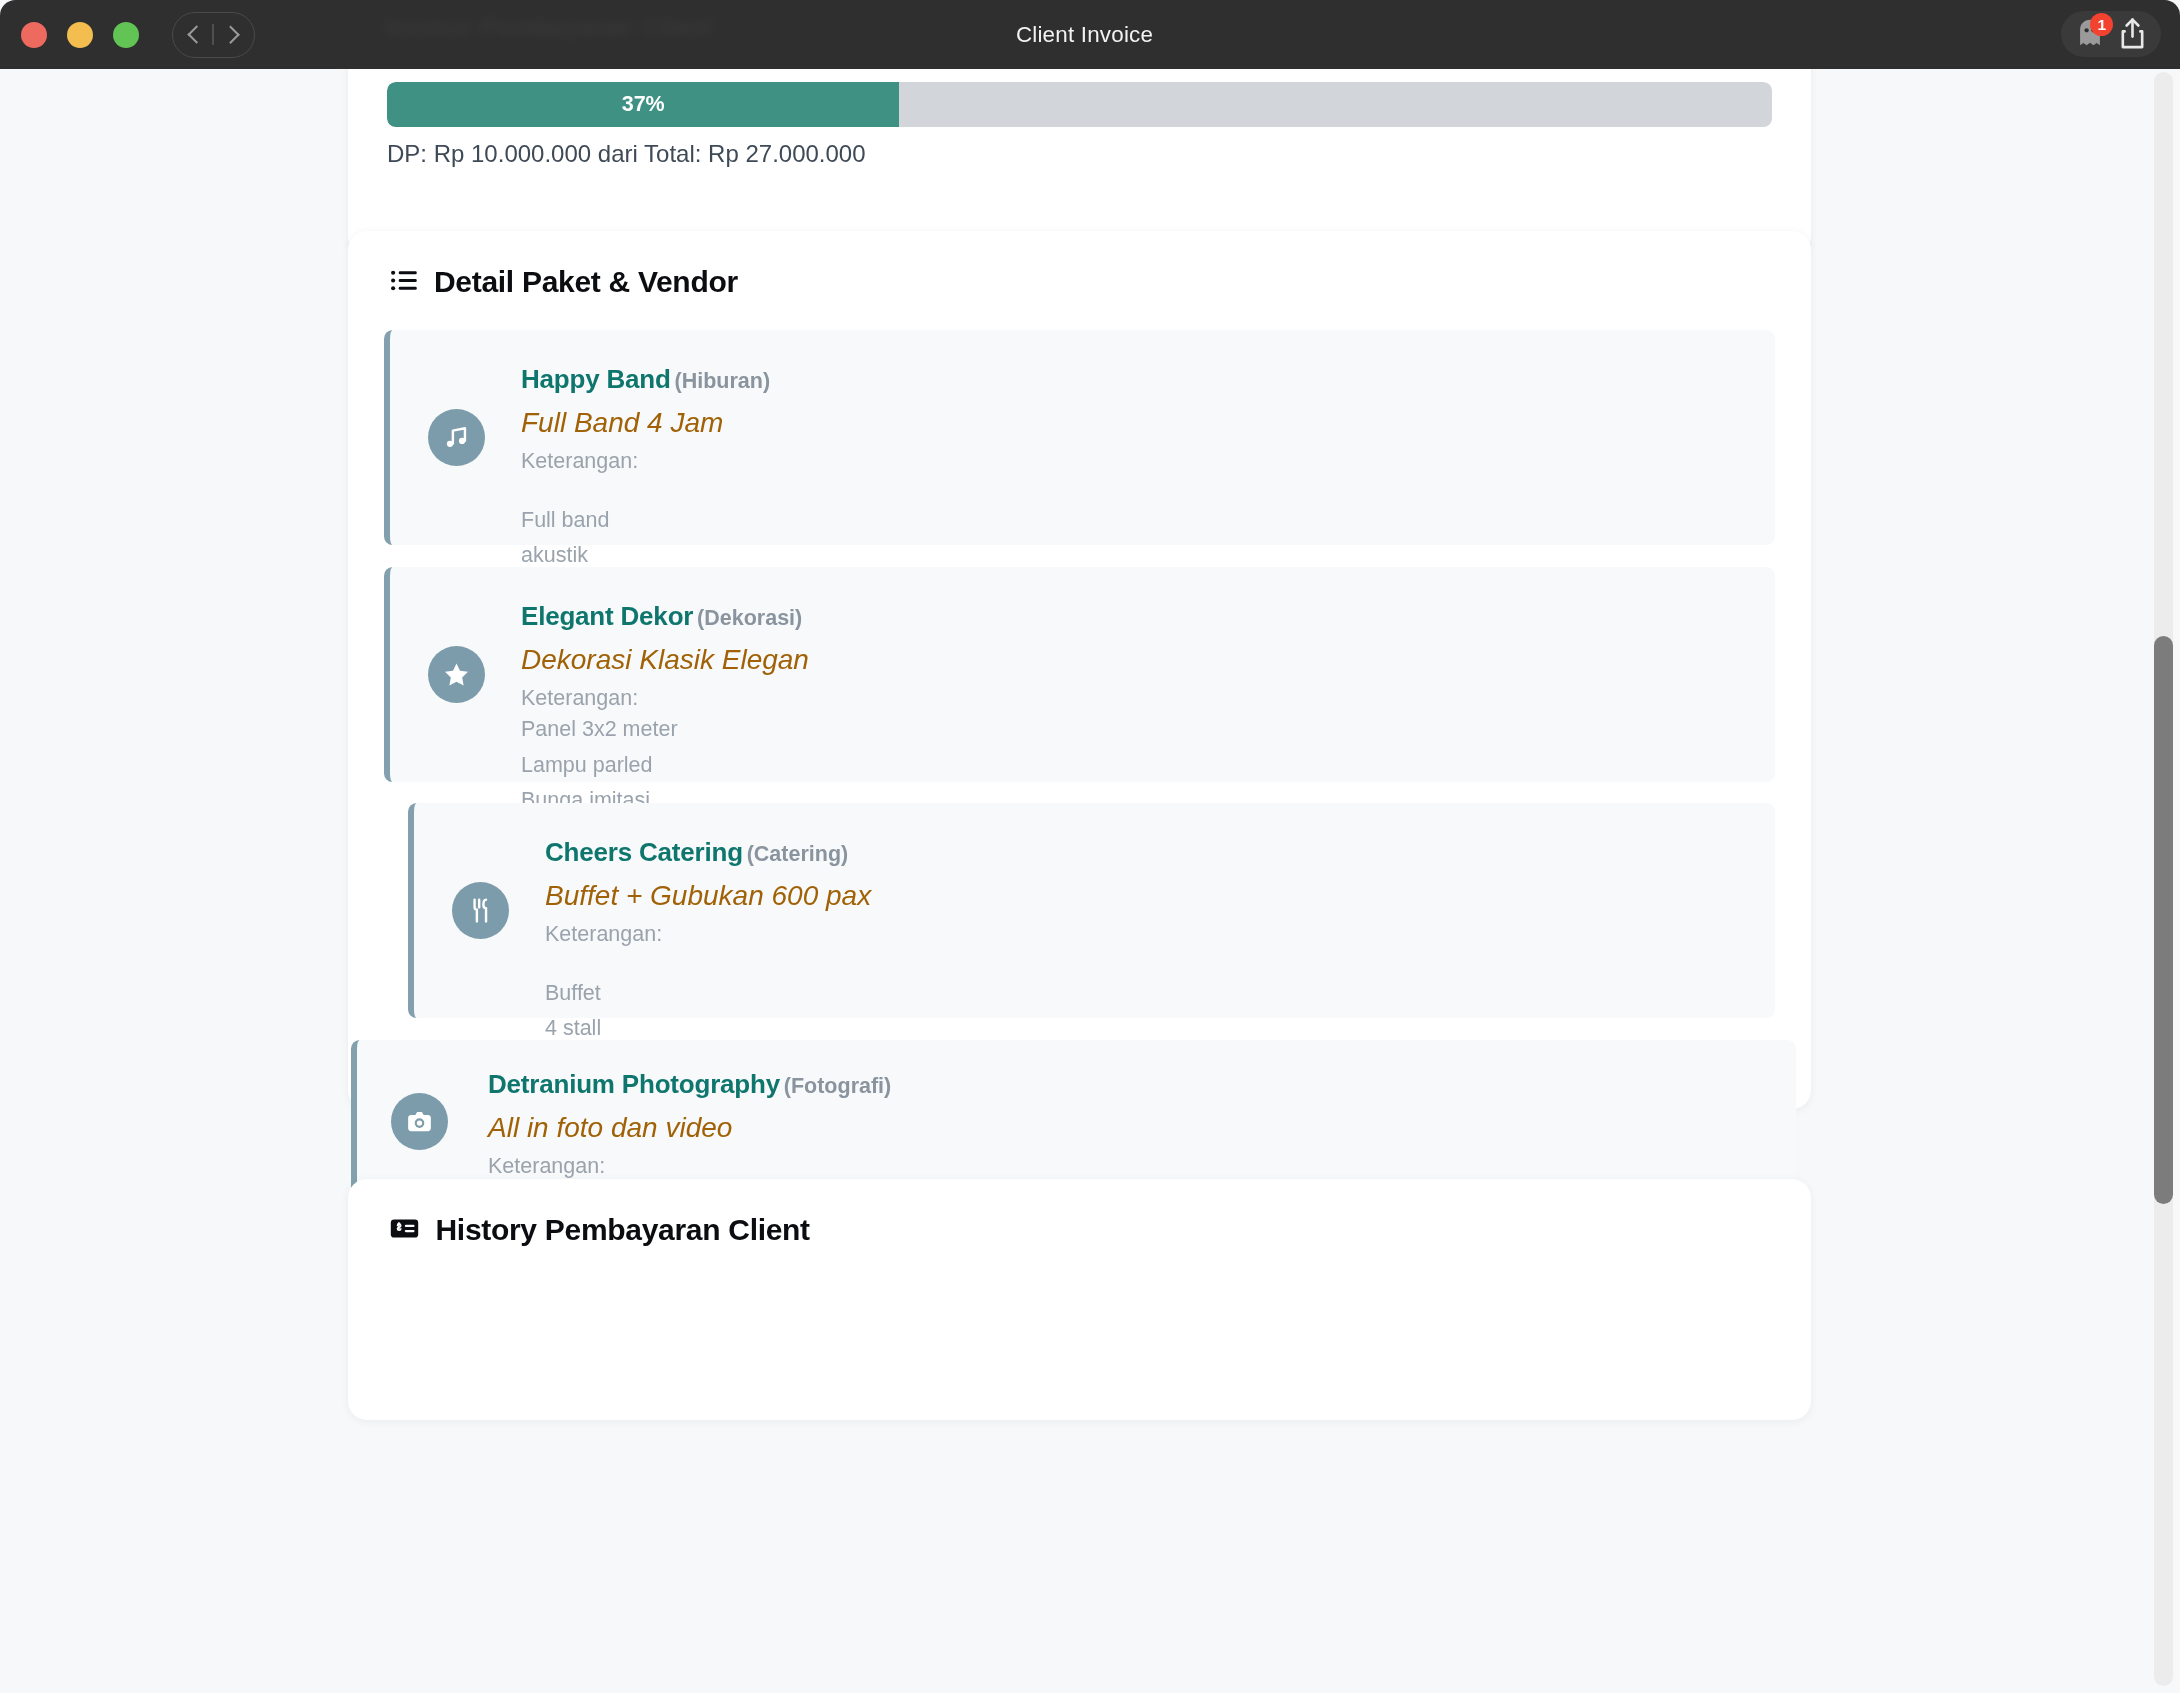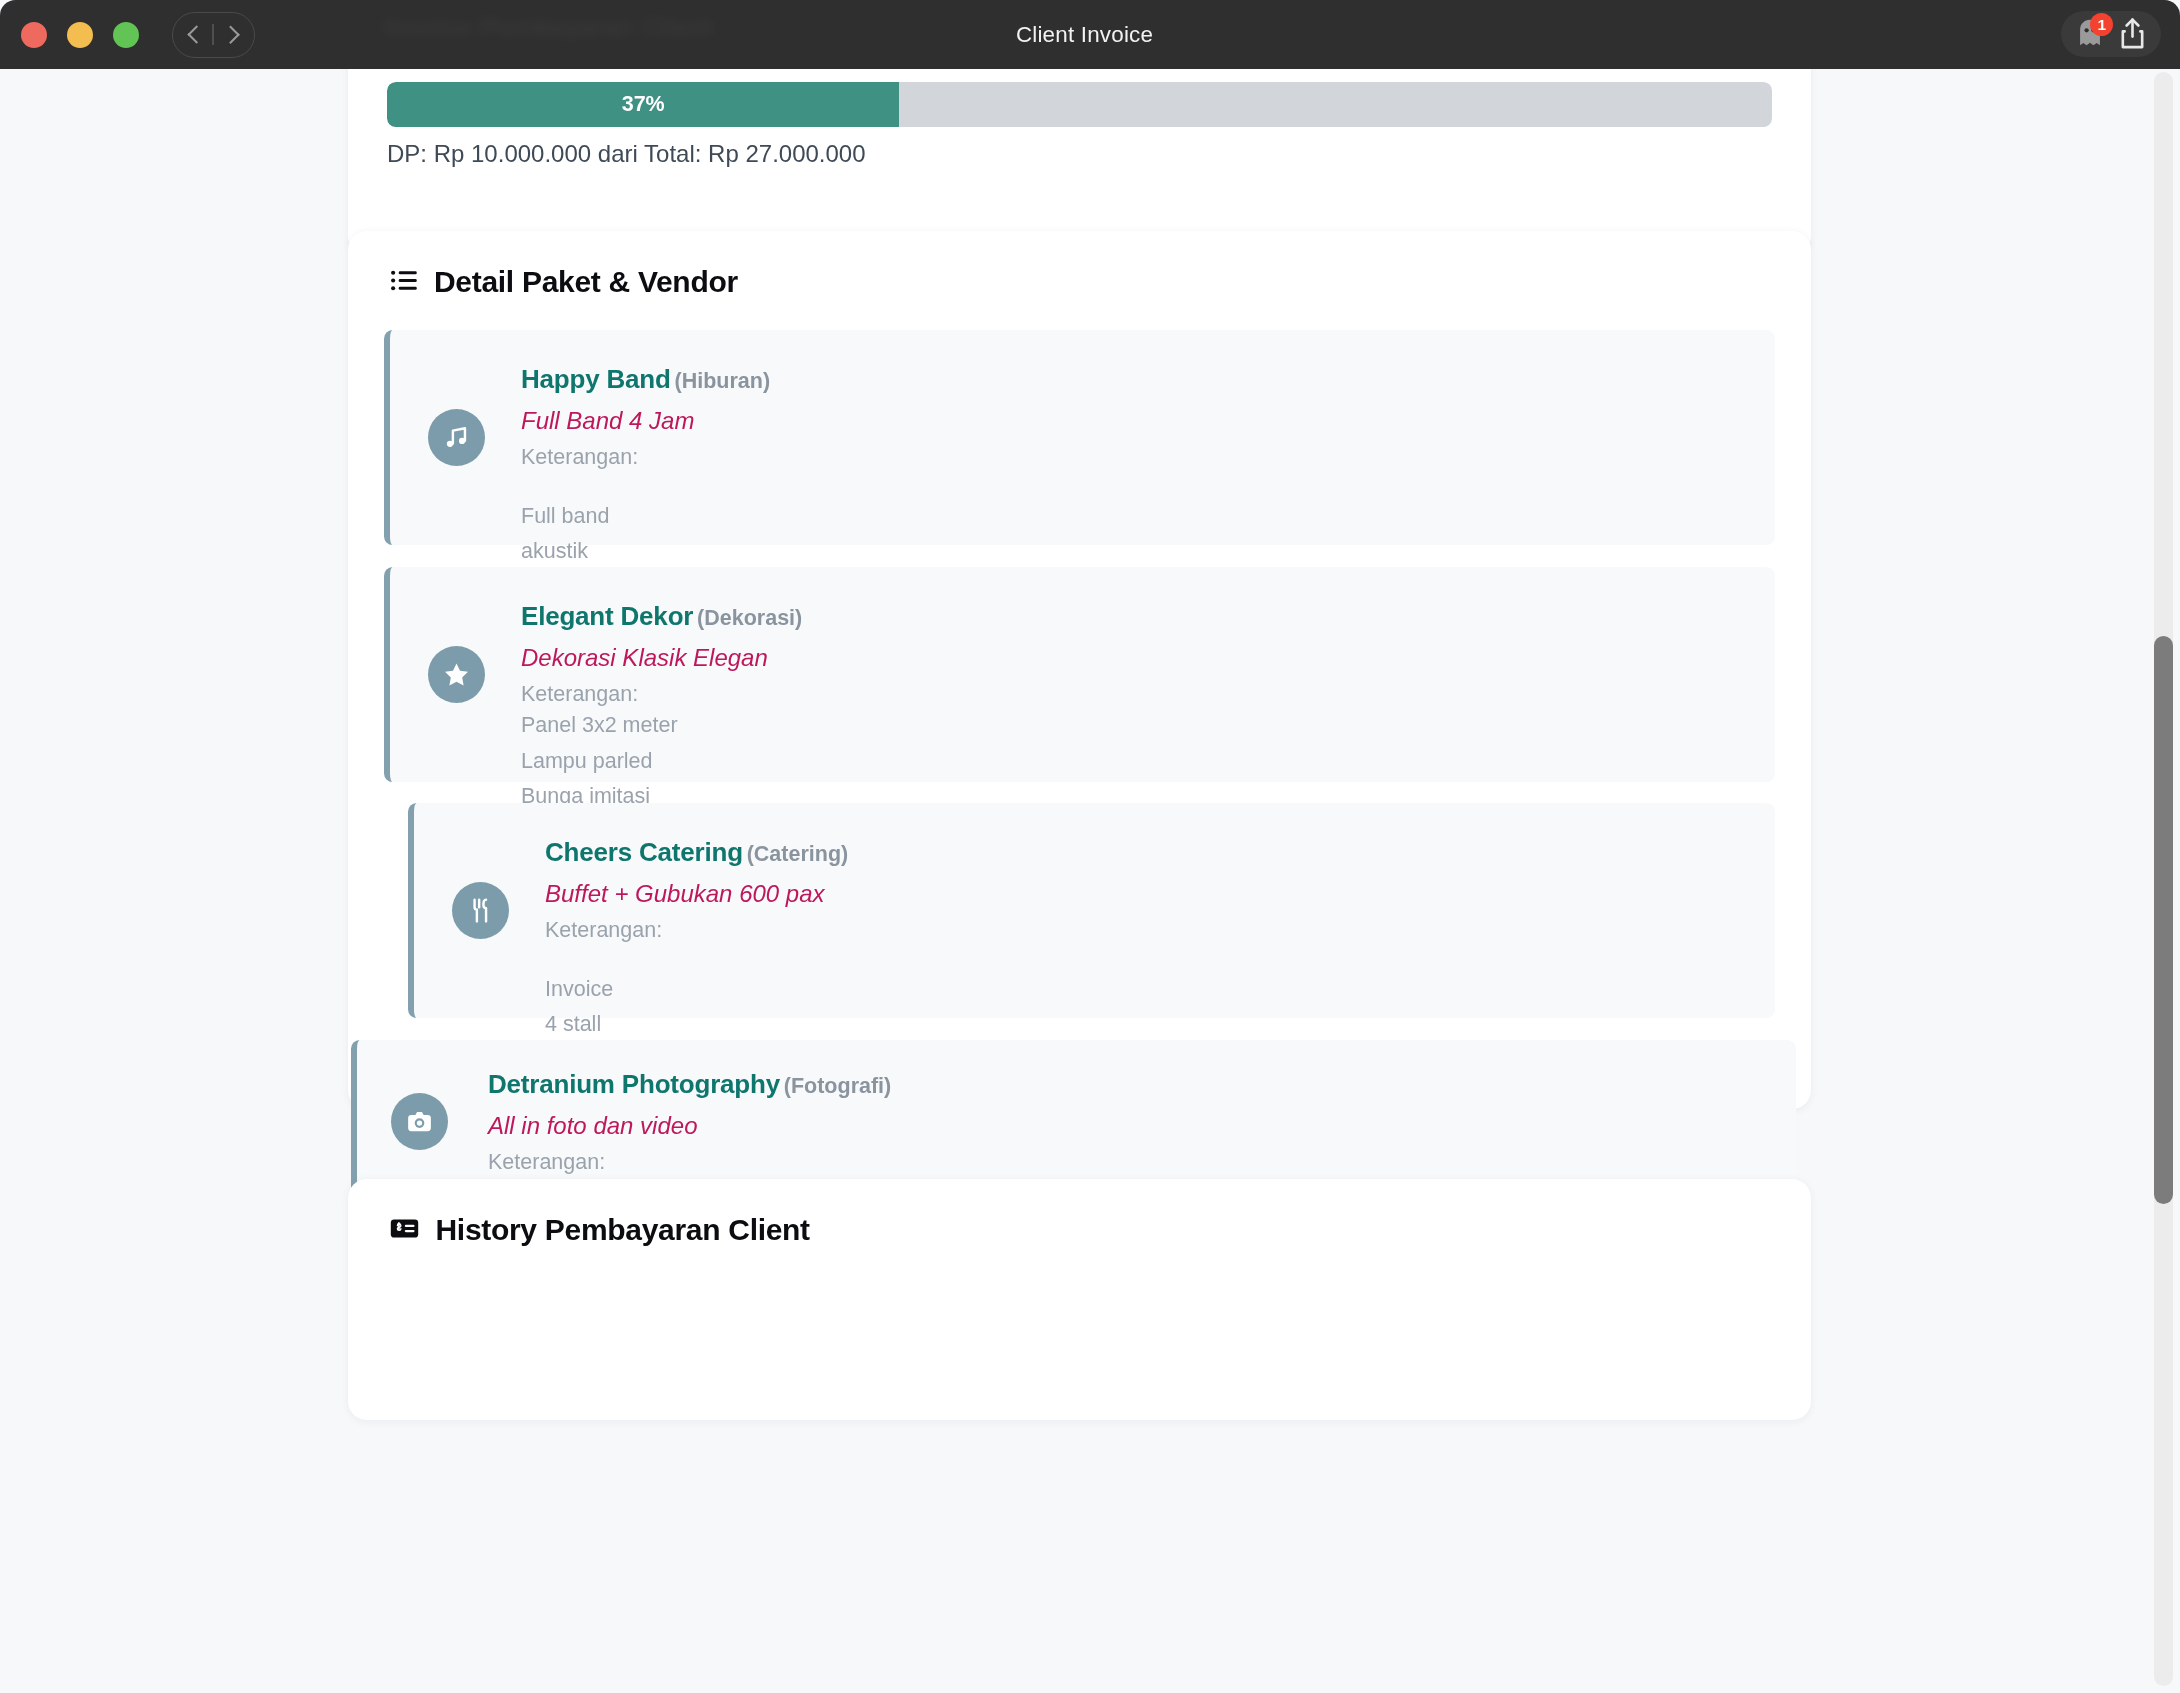--- a/index.html
+++ b/index.html
@@ -112,21 +112,21 @@
   .vendor-item.wide { margin-left: -33px; margin-right: -20.6px; }
 
   .v-icon {
     position: absolute; width: 57px; height: 57px; border-radius: 50%;
     background: #7C9CAB; display: flex; align-items: center; justify-content: center;
     left: 38px;
   }
   .v-body { padding: 34px 34px 34px 131px; }
   .v-title { font-size: 26px; font-weight: 700; color: #0f766e; letter-spacing: -0.2px; }
   .v-cat { font-size: 21.5px; font-weight: 700; color: #8A949F; }
-  .v-sub { font-size: 24px; font-style: italic; color: #be185d; margin-top: 12px; }
+  .v-sub { font-size: 28px; font-style: italic; color: #a16207; margin-top: 12px; }
   .v-ketlabel { font-size: 21.5px; color: #9AA3AD; margin-top: 10.3px; }
   .v-ketlines { font-size: 21.5px; color: #9AA3AD; line-height: 1.63; margin-top: 1.7px; }
   .v-ketlines .blank { display: block; height: 27px; }
 
   
   #history-card { top: 1110px; height: 241px; }
   .hist-head { display: flex; align-items: center; gap: 15.5px; padding: 34px 0 0 41px; }
 
   
   .scrollbar {
@@ -266,21 +266,21 @@
           </div>
           <div class="v-body">
             <div>
               <span class="v-title">Cheers Catering</span>
               <span class="v-cat">(Catering)</span>
             </div>
             <div class="v-sub">Buffet + Gubukan 600 pax</div>
             <div class="v-ketlabel">Keterangan:</div>
             <div class="v-ketlines">
               <span class="blank"></span>
-              <div>Invoice</div>
+              <div>Buffet</div>
               <div>4 stall</div>
             </div>
           </div>
         </div>
 
         <div class="vendor-item wide" style="height:185px;">
           <div class="v-icon" style="top:53px; left:34px;">
             <svg width="29" height="29" viewBox="0 0 24 24" aria-hidden="true">
               <rect x="2.6" y="6.6" width="18.8" height="13.4" rx="2.6" fill="#FFFFFF"></rect>
               <path d="M8.6 6.6l1.4-2.4h4l1.4 2.4z" fill="#FFFFFF"></path>

